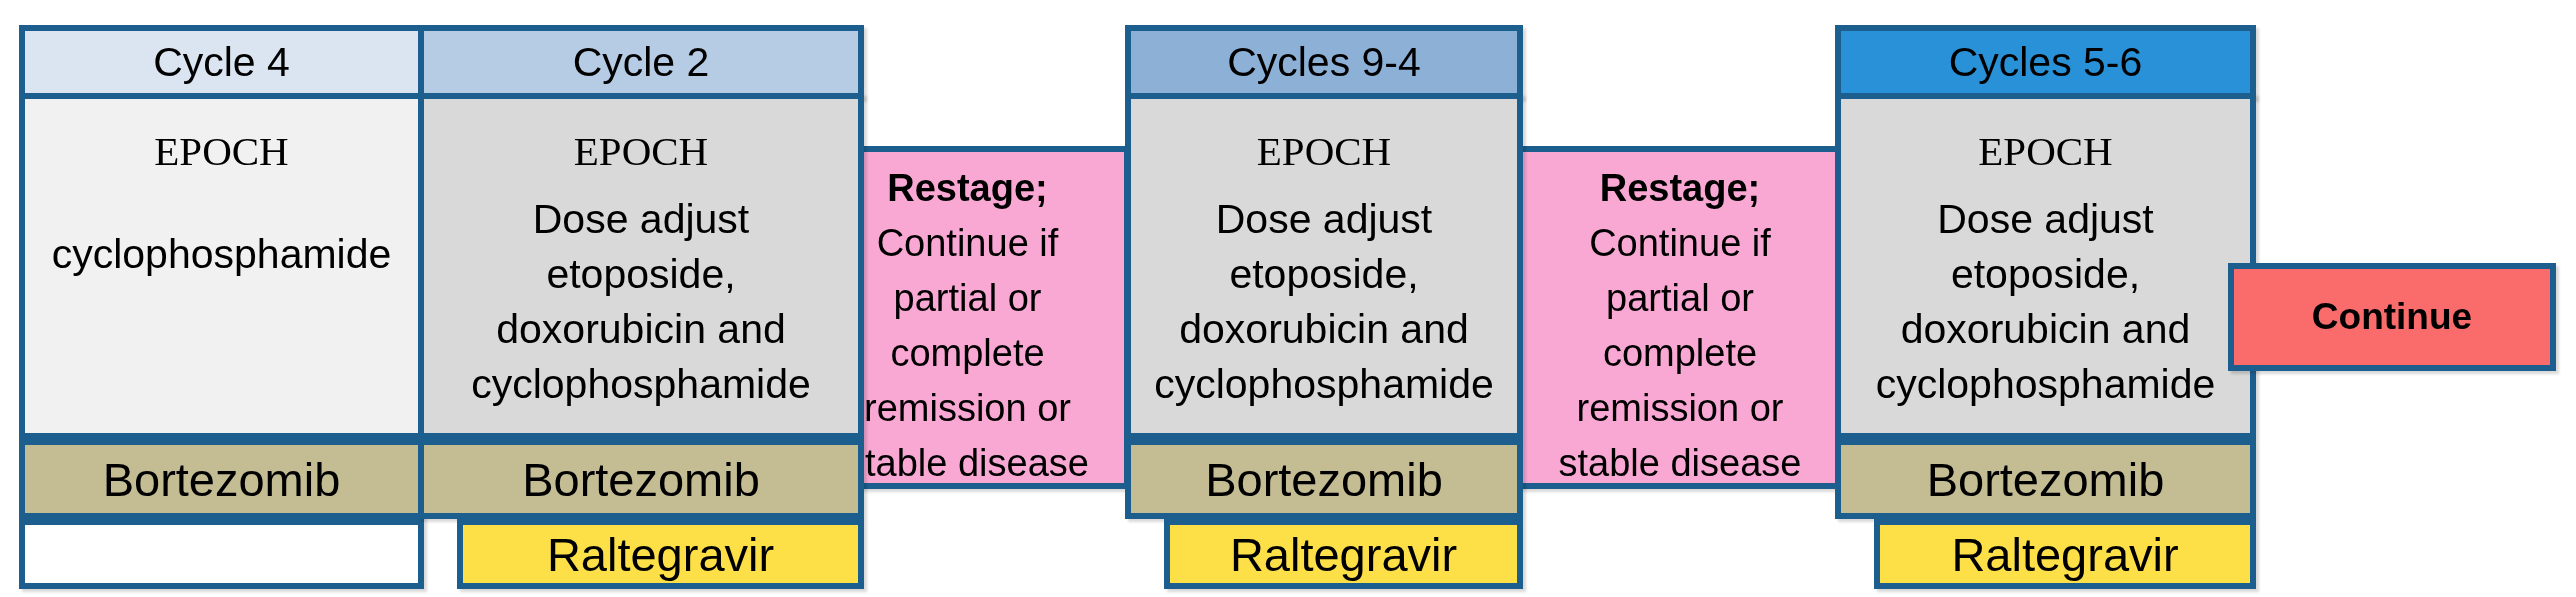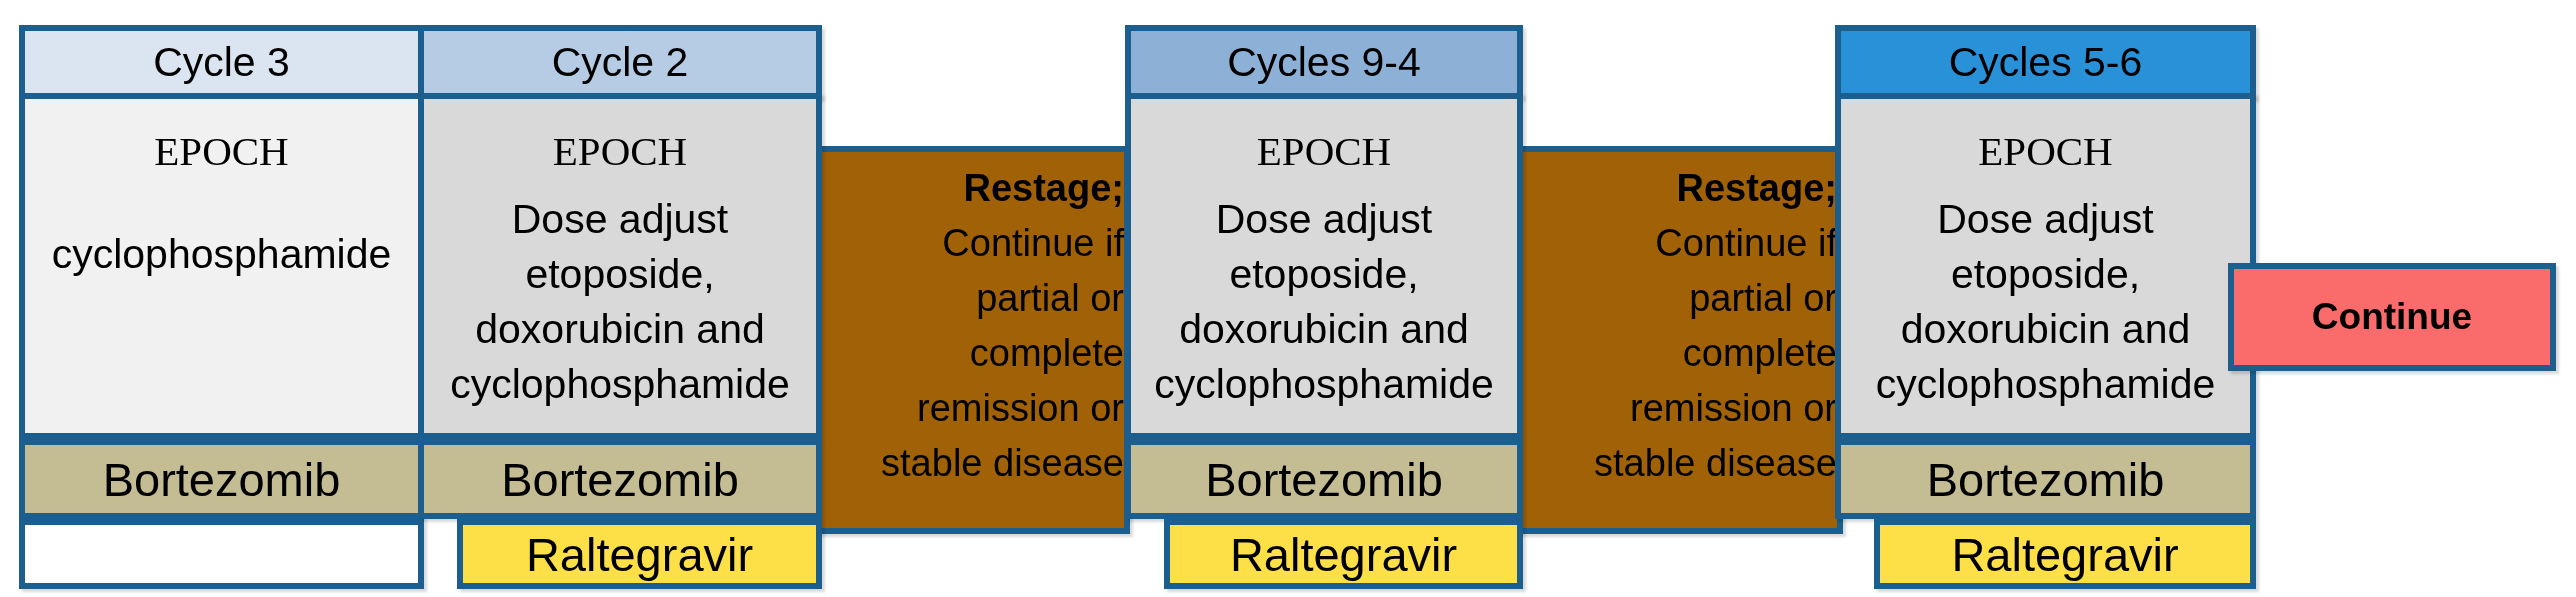--- a/index.html
+++ b/index.html
@@ -14,21 +14,21 @@
   }
   .box {
     position: absolute;
     box-sizing: border-box;
     border: 6.2px solid #1c5f8f;
     box-shadow: 3.1px 3.1px 2.5px rgba(0,0,0,0.15);
   }
   
   .col { position: absolute; top: 25px; height: 564px; }
   .col-1 { left: 19px;   width: 405px; }
-  .col-2 { left: 418px;  width: 404px; }
+  .col-2 { left: 418px;  width: 446px; }
   .col-3 { left: 1125px; width: 398px; }
   .col-4 { left: 1835px; width: 421px; }
 
   .col .box { left: 0; right: 0; }
   .hdr {
     top: 0; height: 74px;
     display: flex; align-items: center; justify-content: center;
     font-size: 41px;
   }
   .hdr-1 { background: #dbe5f1; }
@@ -64,24 +64,24 @@
   .row4 {
     top: 494px; height: 70px;
     display: flex; align-items: center; justify-content: center;
     font-size: 47px;
   }
   .row4-white { background: #ffffff; }
   .row4-peach { background: #fde047; margin-left: 39px; }
 
   
   .note {
-    top: 146px; height: 388px;
-    background: #a16207;
+    top: 146px; height: 343px;
+    background: #f9a8d4;
     display: flex; flex-direction: column;
-    align-items: flex-end; justify-content: flex-start;
+    align-items: center; justify-content: flex-start;
     text-align: center;
     padding-top: 8.6px;
   }
   .note-1 { left: 805px; width: 325px; }
   .note-2 { left: 1517px; width: 326px; }
   .note-title { font-size: 38px; font-weight: bold; line-height: 55px; }
   .note-line  { font-size: 38px; line-height: 55px; }
 
   
   .final {
@@ -109,21 +109,21 @@
     <div class="note-title">Restage;</div>
     <div class="note-line">Continue if</div>
     <div class="note-line">partial or</div>
     <div class="note-line">complete</div>
     <div class="note-line">remission or</div>
     <div class="note-line">stable disease</div>
   </div>
 
   <div class="col col-1">
     <div class="box hdr hdr-1">
-      <span>Cycle 3</span>
+      <span>Cycle 4</span>
     </div>
     <div class="box bodybox body-light">
       <div class="epoch">EPOCH</div>
       <div class="lines lines-col1">
         <div class="line">cyclophosphamide</div>
       </div>
     </div>
     <div class="box row3">
       <span>Bortezomib</span>
     </div>

